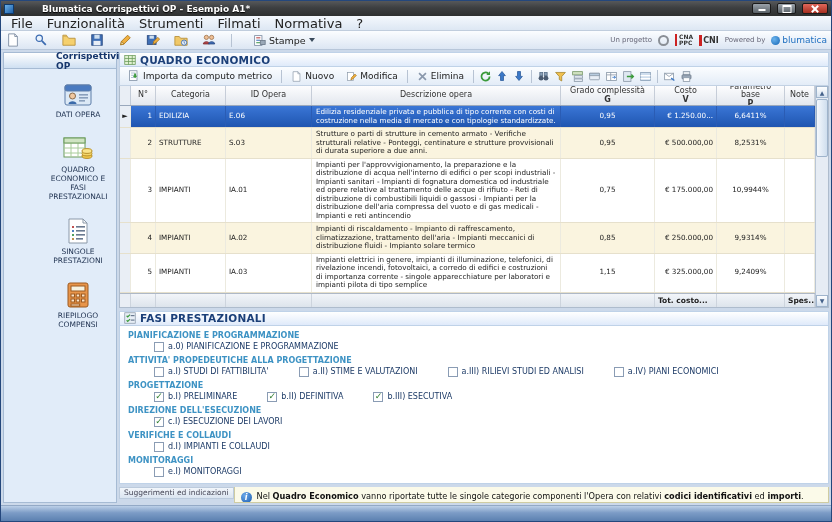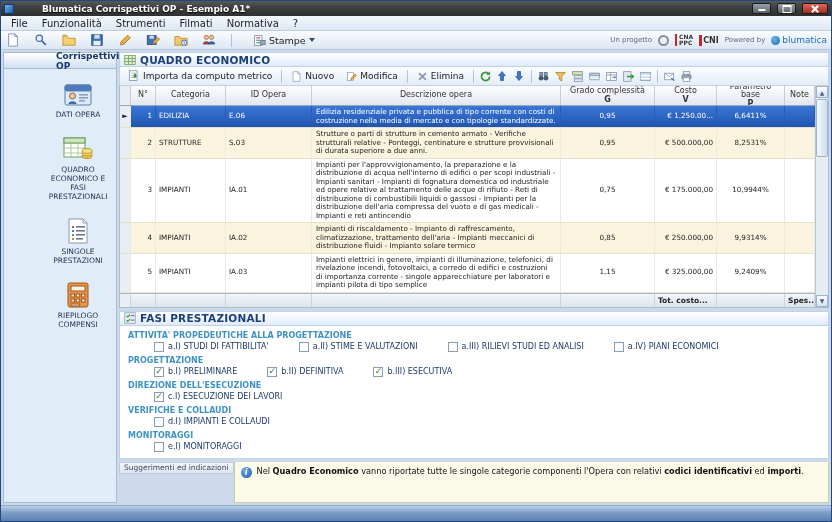--- a/index.html
+++ b/index.html
@@ -15,21 +15,21 @@
   .winbtn.close { background:linear-gradient(180deg,#e0685a,#a52e20); width:26px; }
   .winbtn::after { content:""; position:absolute; left:50%; top:50%; transform:translate(-50%,-50%); }
   .winbtn.min::after { width:7px; height:2px; background:#fff; top:70%; }
   .winbtn.max::after { width:7px; height:5px; border:1px solid #fff; border-top-width:2px; }
   .winbtn.close::before, .winbtn.close::after { content:""; position:absolute; left:50%; top:50%; width:9px; height:2px; background:#fff; }
   .winbtn.close::before { transform:translate(-50%,-50%) rotate(45deg); }
   .winbtn.close::after { transform:translate(-50%,-50%) rotate(-45deg); }
 
   
   .menubar { height: 15px; background: linear-gradient(180deg,#f4f8fd,#dde7f3); border-bottom:1px solid #c0cddd; display:flex; align-items:center; padding-left:3px; flex:0 0 auto; }
-  .menubar .mi { padding:1px 7px; font-size:10px; color:#222; cursor:default; }
+  .menubar .mi { padding:1px 7px; font-size:13px; color:#222; cursor:default; }
 
   
   .toolbar { height: 19px; background: linear-gradient(180deg,#fbfdff,#dce6f3); border-bottom:1px solid #b7c6d9; display:flex; align-items:center; padding:0 4px; gap:13px; flex:0 0 auto; }
   .ticon { width:15px; height:15px; display:inline-flex; align-items:center; justify-content:center; border-radius:2px; }
   .tb-sep { width:1px; height:13px; background:#b7c3d3; margin:0 2px; }
   .tb-btn { display:flex; align-items:center; gap:3px; padding:1px 5px; border:1px solid transparent; border-radius:2px; font-size:9.5px; color:#222; }
   .caret { width:0; height:0; border-left:3px solid transparent; border-right:3px solid transparent; border-top:4px solid #3a4a5c; }
   .tb-right { margin-left:auto; display:flex; align-items:center; gap:6px;padding-left:43px; }
   .unprog { font-size:7px; color:#667; }
   .logo-ring { width:11px; height:11px; border-radius:50%; border:2px solid #8a8f96; }
@@ -514,20 +514,29 @@
               <rect x="1" y="1" width="14" height="14" fill="#e8eef6" stroke="#8a98a8"></rect>
               <path d="M3.5 5l1.5 1.5L8 3.5" fill="none" stroke="#3a9a3a" stroke-width="1.6"></path>
               <rect x="9" y="4" width="5" height="1.6" fill="#6a7a90"></rect>
               <path d="M3.5 11l1.5 1.5L8 9.5" fill="none" stroke="#3a9a3a" stroke-width="1.6"></path>
               <rect x="9" y="10" width="5" height="1.6" fill="#6a7a90"></rect>
             </svg>
           <span class="t">FASI PRESTAZIONALI</span>
         </div>
         <div class="fasi-body">
             <div class="fgroup">
+    <div class="fgroup-label">PIANIFICAZIONE E PROGRAMMAZIONE</div>
+    <div class="fgroup-items">
+                <label class="fcheck">
+    <span class="box"></span>
+    <span class="flabel">a.0) PIANIFICAZIONE E PROGRAMMAZIONE</span>
+  </label>
+              </div>
+  </div>
+            <div class="fgroup">
     <div class="fgroup-label">ATTIVITA' PROPEDEUTICHE ALLA PROGETTAZIONE</div>
     <div class="fgroup-items">
                 <label class="fcheck">
     <span class="box"></span>
     <span class="flabel">a.I)  STUDI DI FATTIBILITA'</span>
   </label>
                 <label class="fcheck">
     <span class="box"></span>
     <span class="flabel">a.II) STIME E VALUTAZIONI</span>
   </label>

